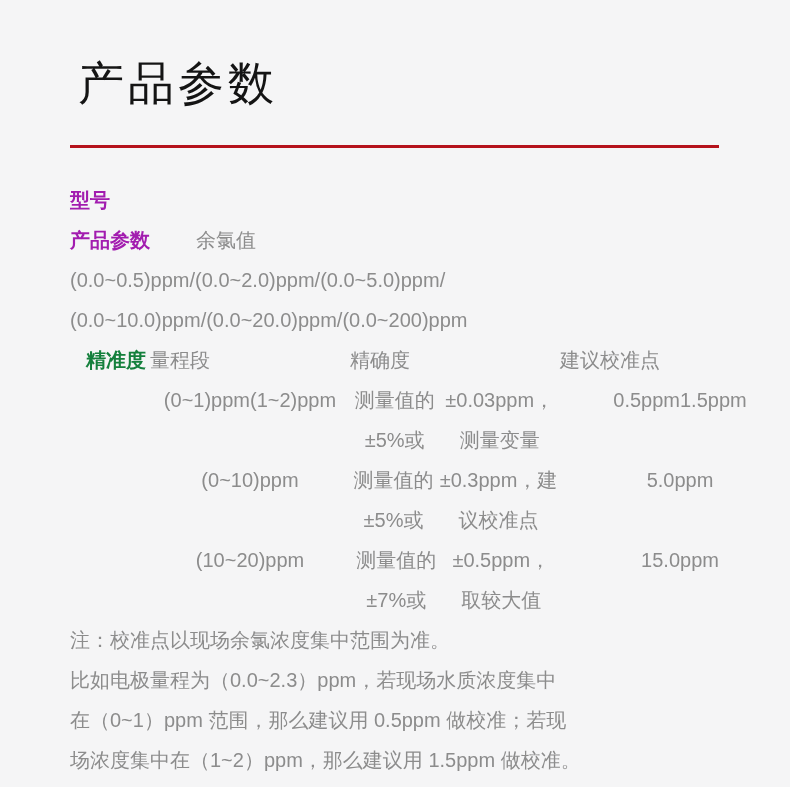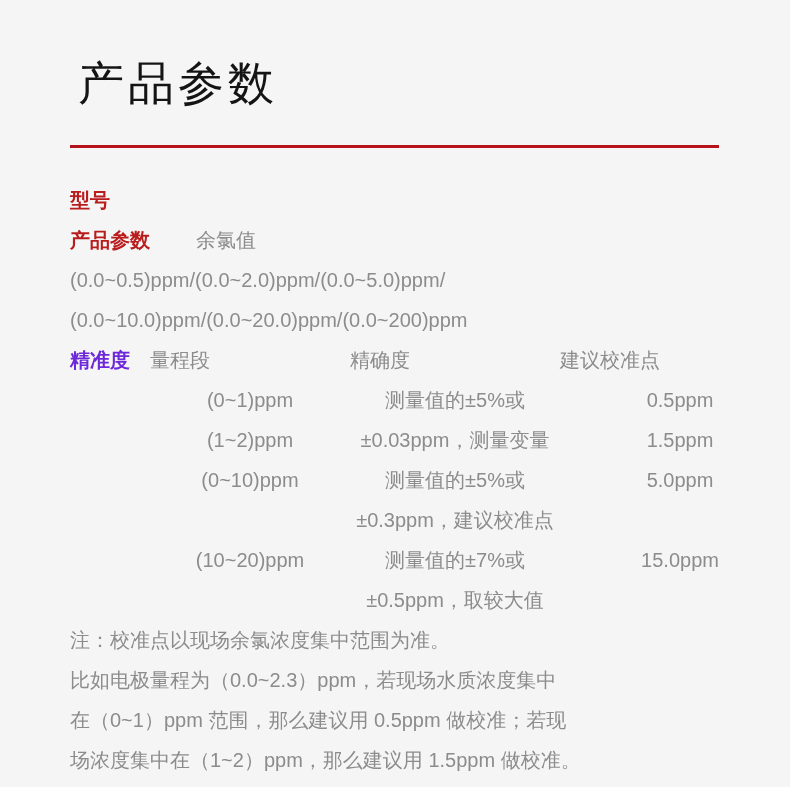--- a/index.html
+++ b/index.html
@@ -12,29 +12,29 @@
   }
   .page { box-sizing:border-box; width:790px; height:787px; padding:36px 0 0 70px; }
   .title {
     margin:8px; font-weight:400;
     font-size:46px; line-height:78px; letter-spacing:4px;
     color:#141414;
   }
   .divider { width:649px; height:3px; margin-top:23px; background:#b5121b; }
   .specs { margin-top:32px; font-size:20px; line-height:40px; }
   .spec-row { display:flex; }
-  .spec-label { width:126px; flex-shrink:0; font-weight:700; color:#b91c1c; }
+  .spec-label { width:126px; flex-shrink:0; font-weight:700; color:#a21caf; }
   .spec-value { color:#8c8c8c; }
   .accuracy { position:relative; font-size:20px; line-height:40px; }
-  .accuracy-label { position:absolute; left:0; top:0; font-weight:700; color:#6d28d9; }
+  .accuracy-label { position:absolute; left:16px; top:0; font-weight:700; color:#15803d; }
   .acc-table { margin-left:80px; width:660px; }
   .acc-header, .acc-row { display:grid; grid-template-columns:200px 210px 240px; }
   .acc-header > div { text-align:left; }
   .acc-cell {
-    display:flex; flex-direction:column; justify-content:space-between;
+    display:flex; flex-direction:row; justify-content:center;
     text-align:center; min-height:80px;
   }
   .note { }
 </style>
 </head>
 <body>
 
 <div class="page">
 
   <h1 class="title">产品参数</h1>

